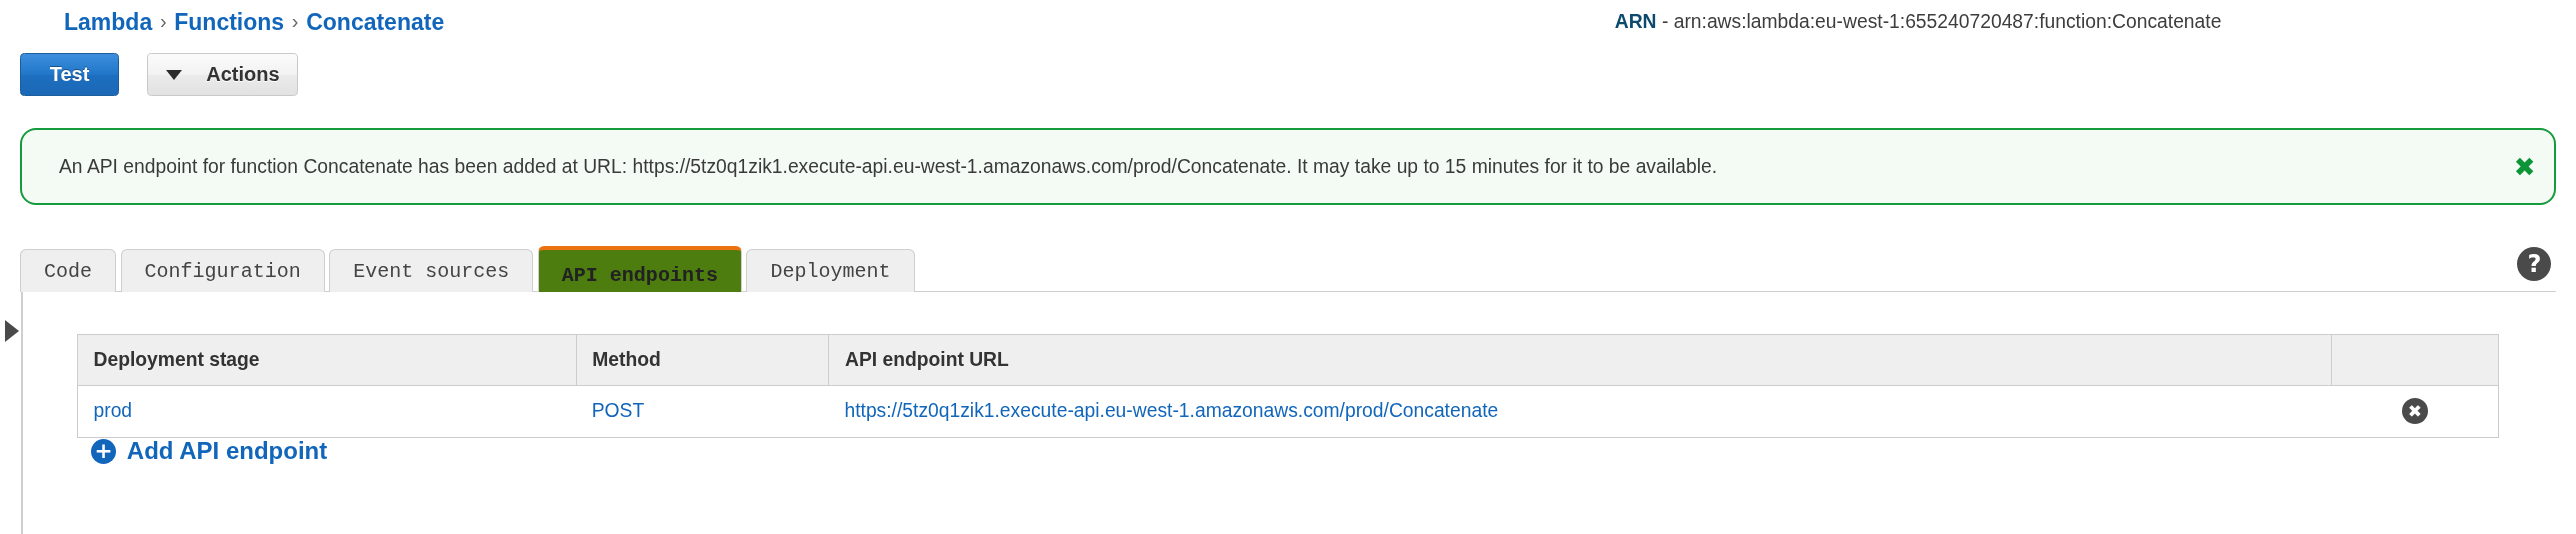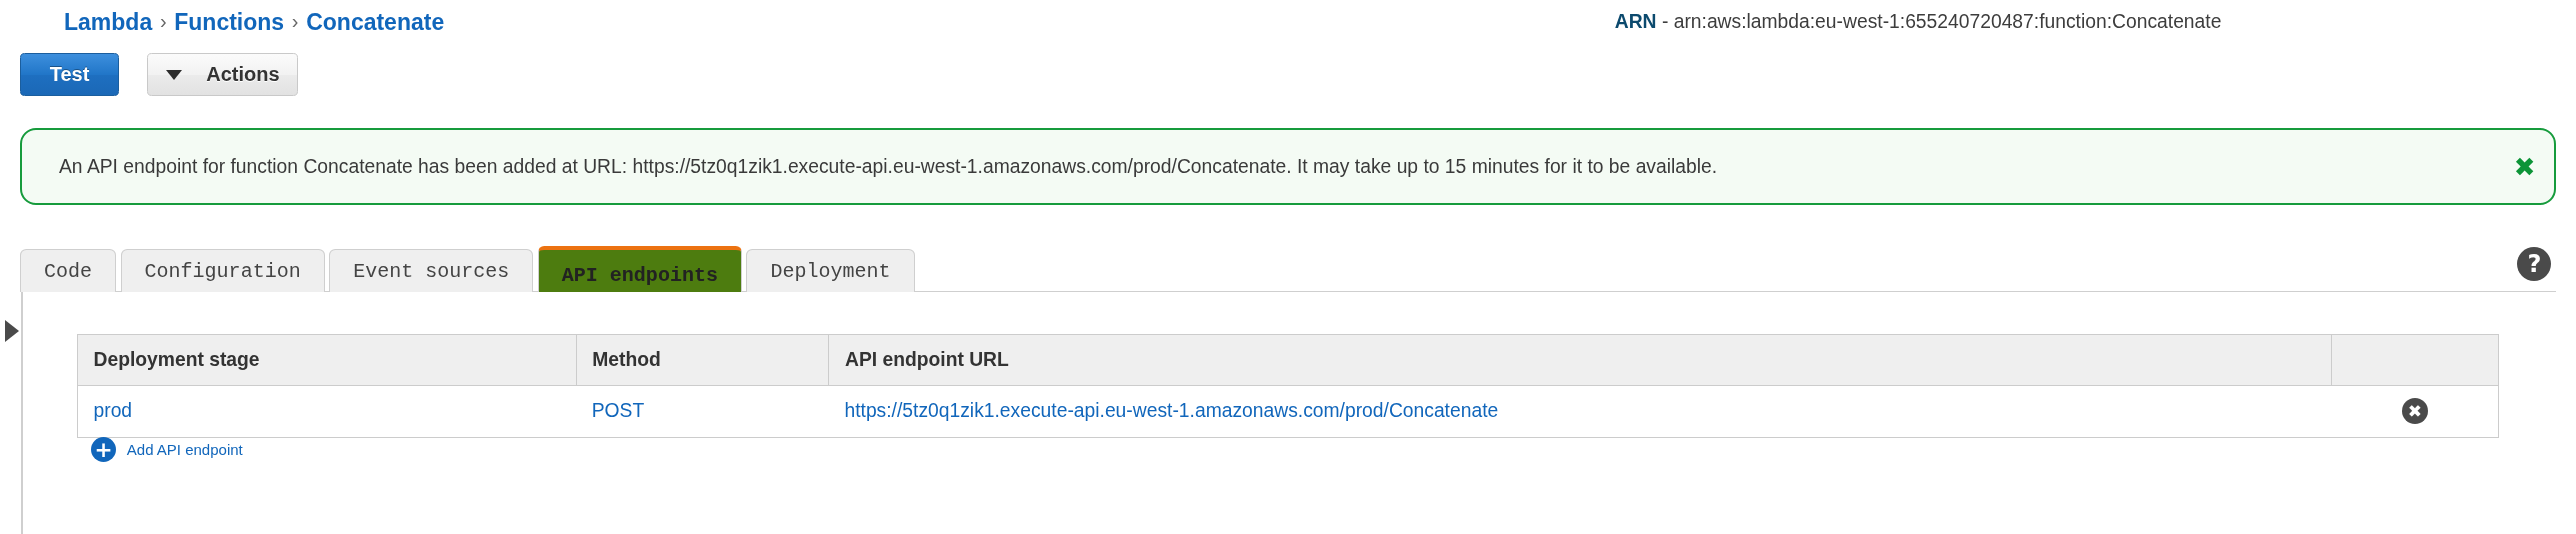--- a/index.html
+++ b/index.html
@@ -306,22 +306,22 @@
     color: #ffffff;
     display: flex;
     align-items: center;
     justify-content: center;
     font-size: 21.6px;
     font-weight: bold;
     line-height: 1;
     font-family: "DejaVu Sans", sans-serif;
   }
   .add-label {
-    font-size: 15px;
-    font-weight: normal;
+    font-size: 24px;
+    font-weight: bold;
     color: #1166bb;
   }
 </style>
 </head>
 <body>
 
 <div class="topbar">
   <div class="breadcrumb">
     <a class="crumb-link">Lambda</a><span class="crumb-sep">›</span><a class="crumb-link">Functions</a><span class="crumb-sep">›</span><a class="crumb-link">Concatenate</a>
   </div>

